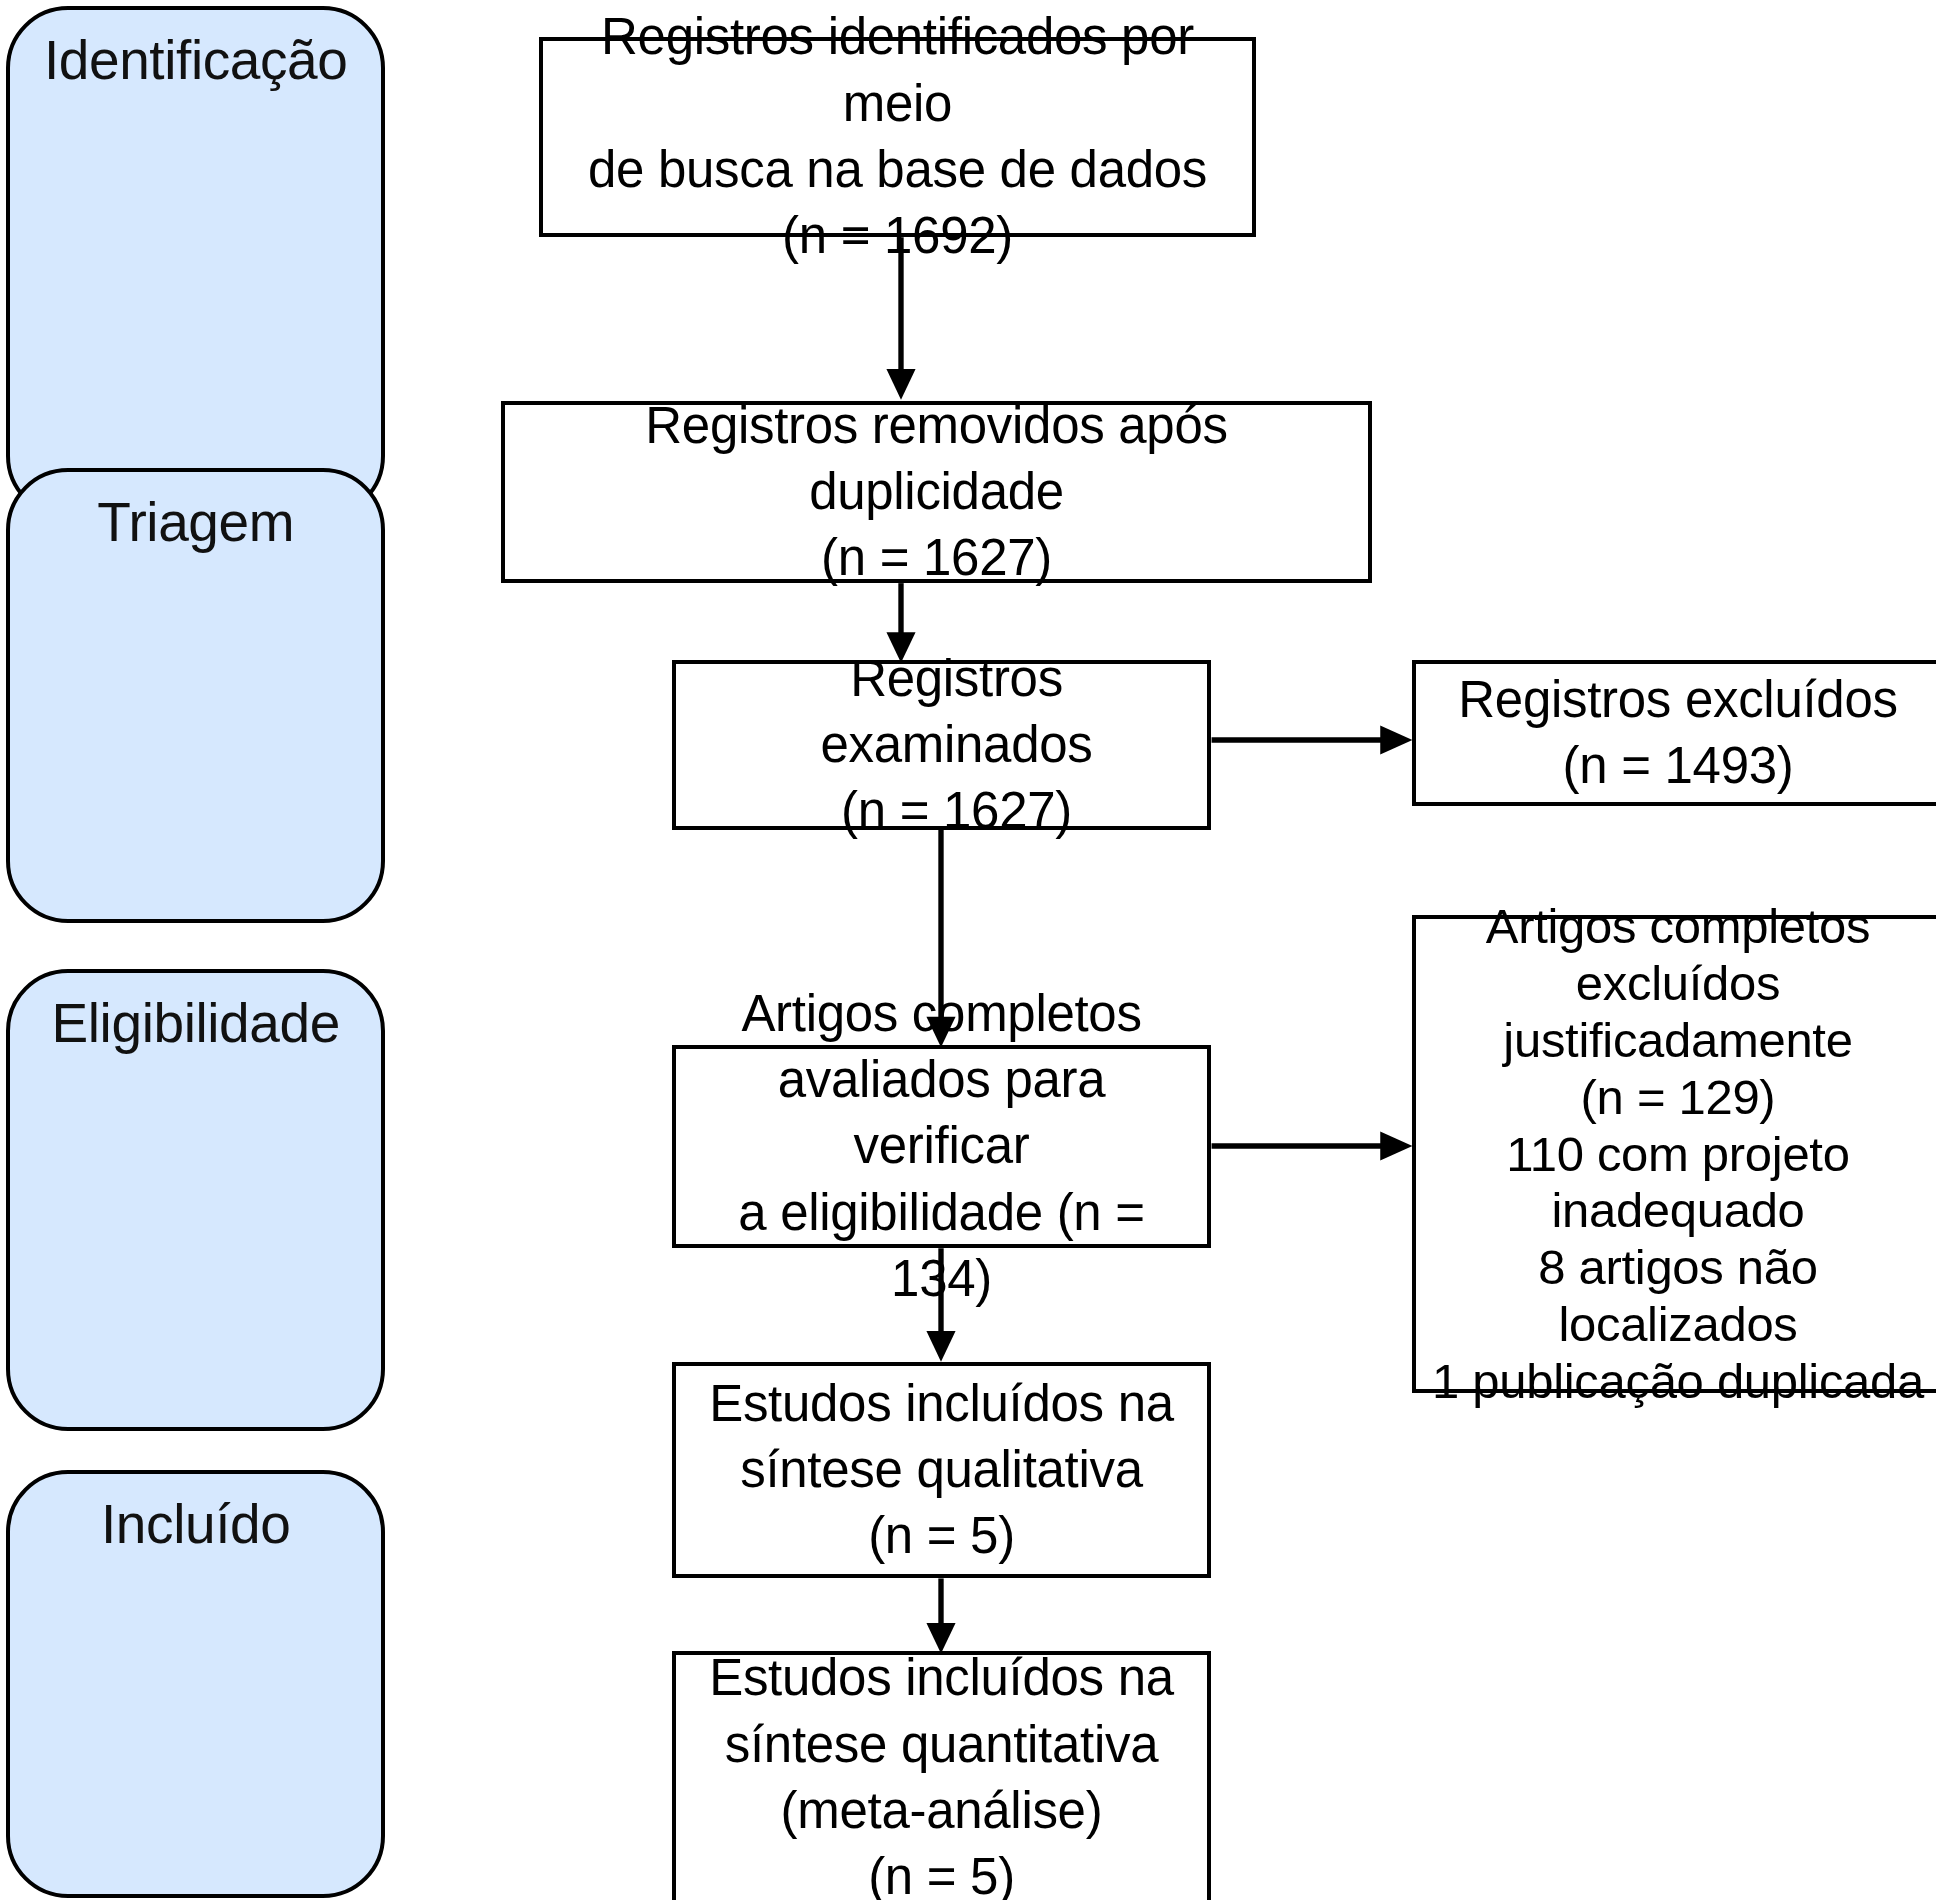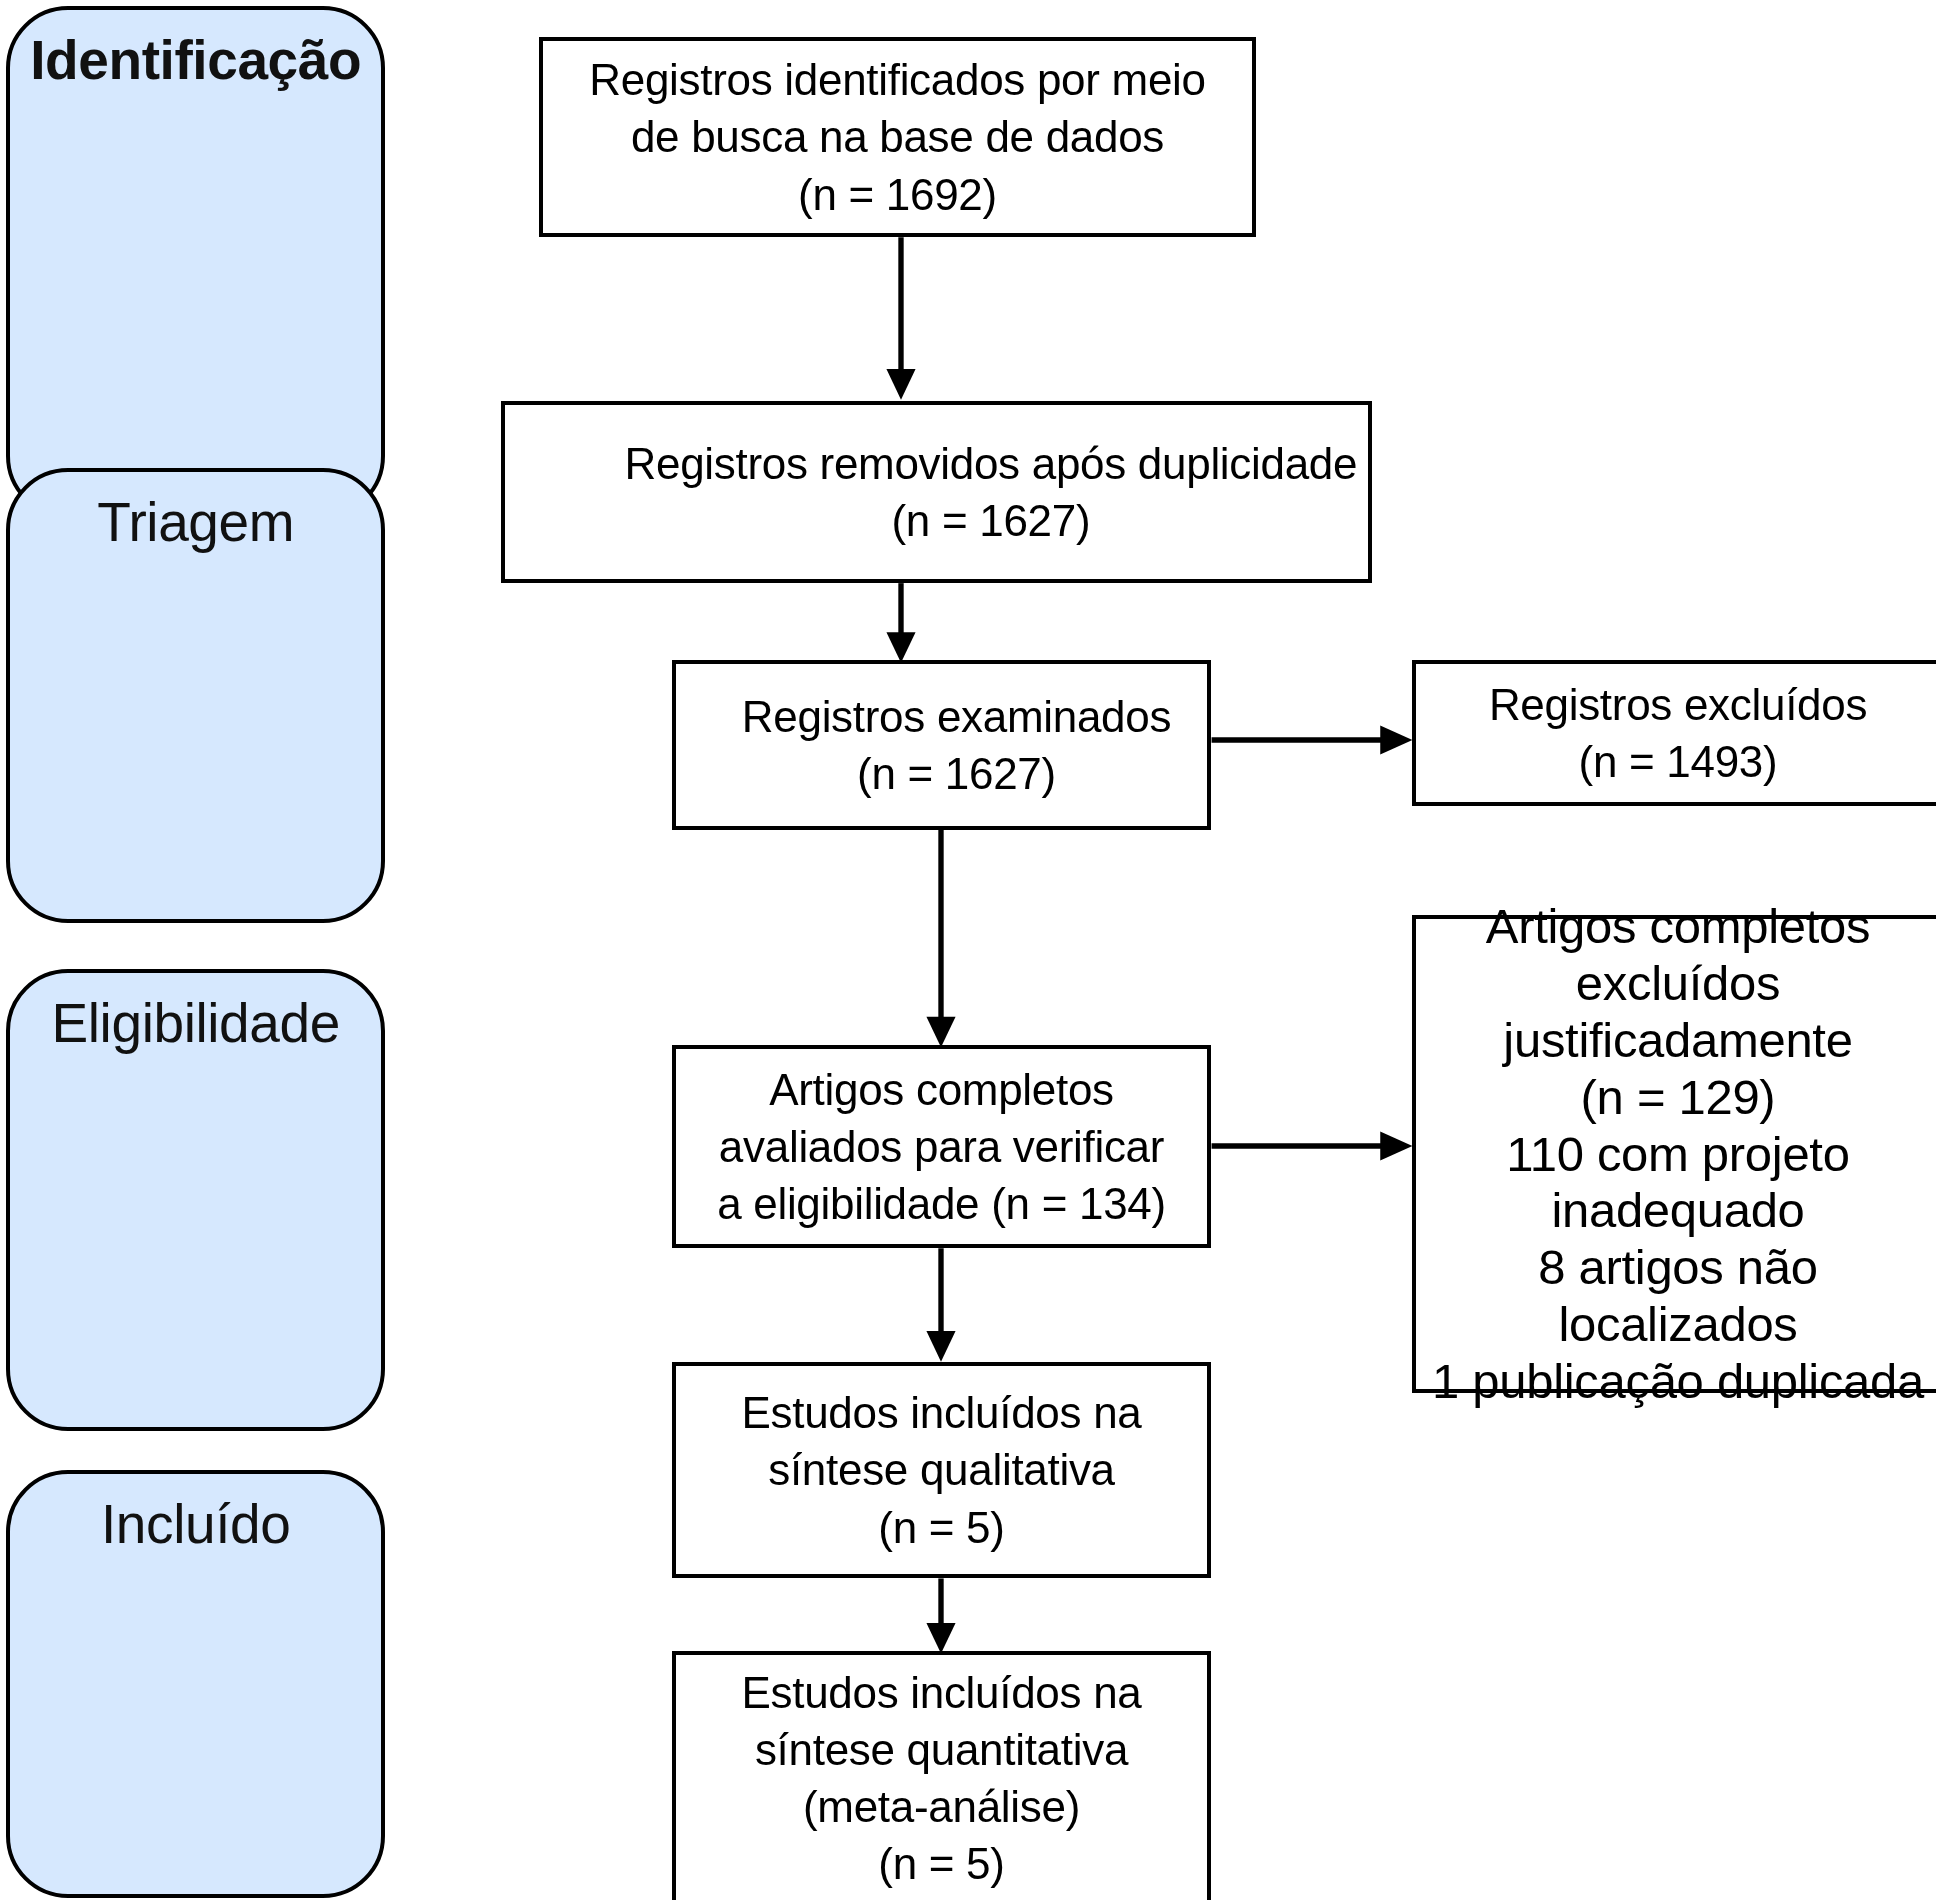--- a/index.html
+++ b/index.html
@@ -38,42 +38,42 @@
     background: #ffffff;
     border: 4.6px solid #000000;
     box-sizing: border-box;
     display: flex;
     flex-direction: column;
     justify-content: center;
     align-items: center;
     text-align: center;
   }
   .flow-text {
-    font-size: 44px;
+    font-size: 51px;
     line-height: 1.30;
     color: #000000;
     letter-spacing: -0.3px;
     padding: 0 10.8px;
     white-space: pre-line;
   }
   .flow-text.tight {
     line-height: 1.16;
     font-size: 49px;
   }
   .arrow-v, .arrow-h {
     position: absolute;
   }
   .arrow-v svg, .arrow-h svg { display: block; }
 </style>
 </head>
 <body>
 
 <div id="canvas">
 
-  <div class="stage-box" style="left:6.2px; top:6.2px; width:379px; height:512px;font-weight:bold;">
+  <div class="stage-box" style="left:6.2px; top:6.2px; width:379px; height:512px;">
     <span class="stage-label">Identificação</span>
   </div>
 
   <div class="stage-box" style="left:6.2px; top:468px; width:379px; height:455px;justify-content:center;">
     <span class="stage-label">Triagem</span>
   </div>
 
   <div class="stage-box" style="left:6.2px; top:969px; width:379px; height:462px;">
     <span class="stage-label">Eligibilidade</span>
   </div>

